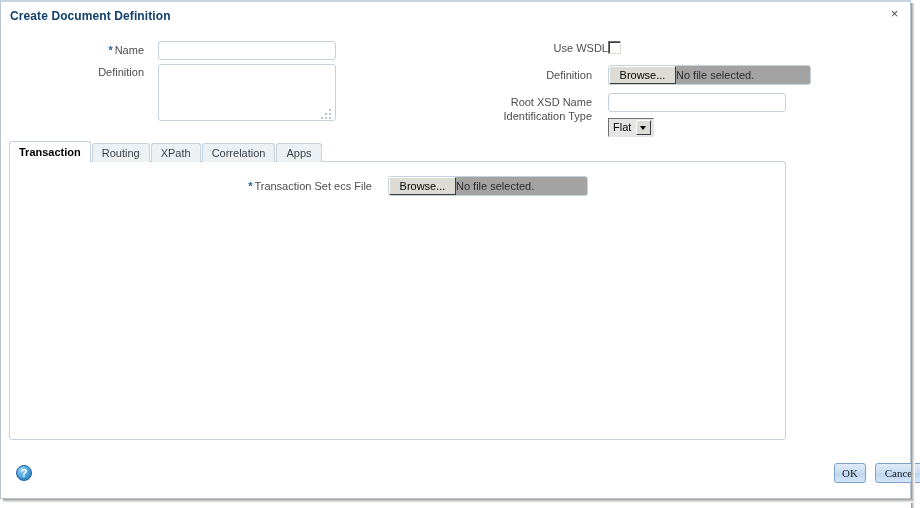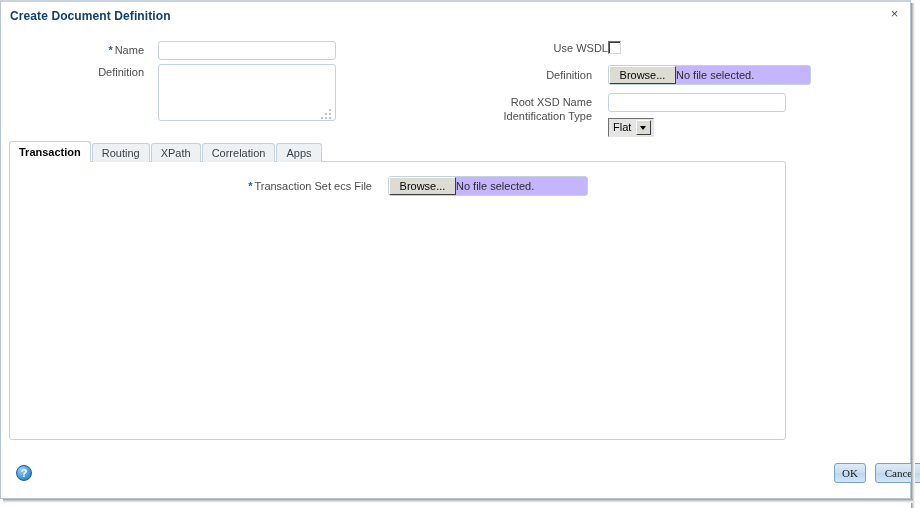--- a/index.html
+++ b/index.html
@@ -141,21 +141,21 @@
     cursor: pointer;
   }
 
   
   .file-widget {
     position: absolute;
     height: 20px;
     box-sizing: border-box;
     border: 1px solid #c3d2dc;
     border-radius: 3px;
-    background: #c4b5fd;
+    background: #a3a3a3;
     display: flex;
     align-items: stretch;
     overflow: hidden;
   }
   .file-btn {
     width: 67px;
     box-sizing: border-box;
     background: #dcdcd4;
     border-top: 1px solid #ffffff;
     border-left: 1px solid #ffffff;

